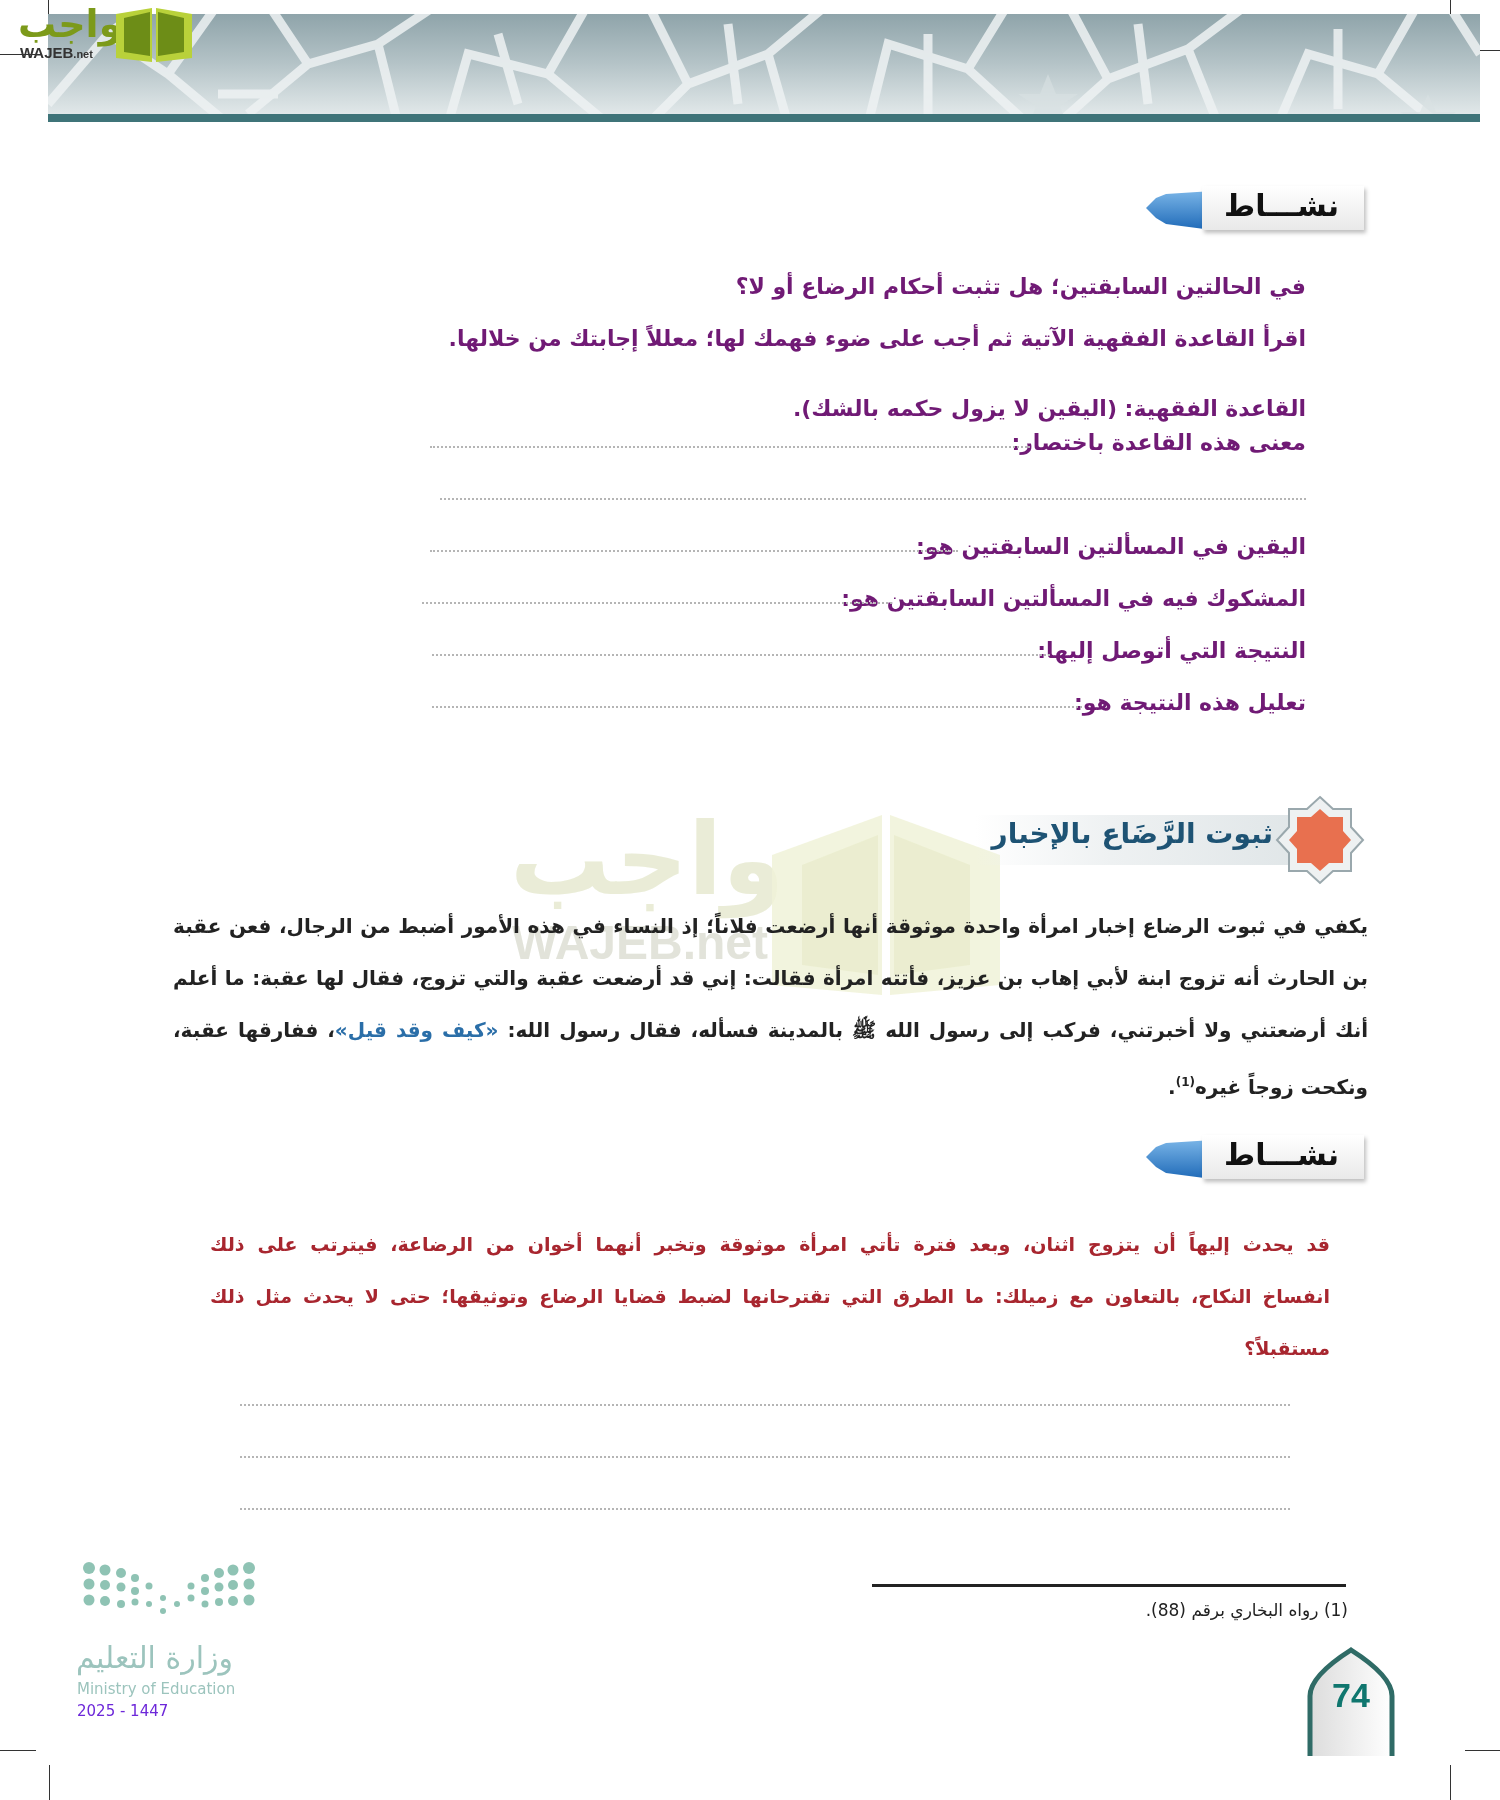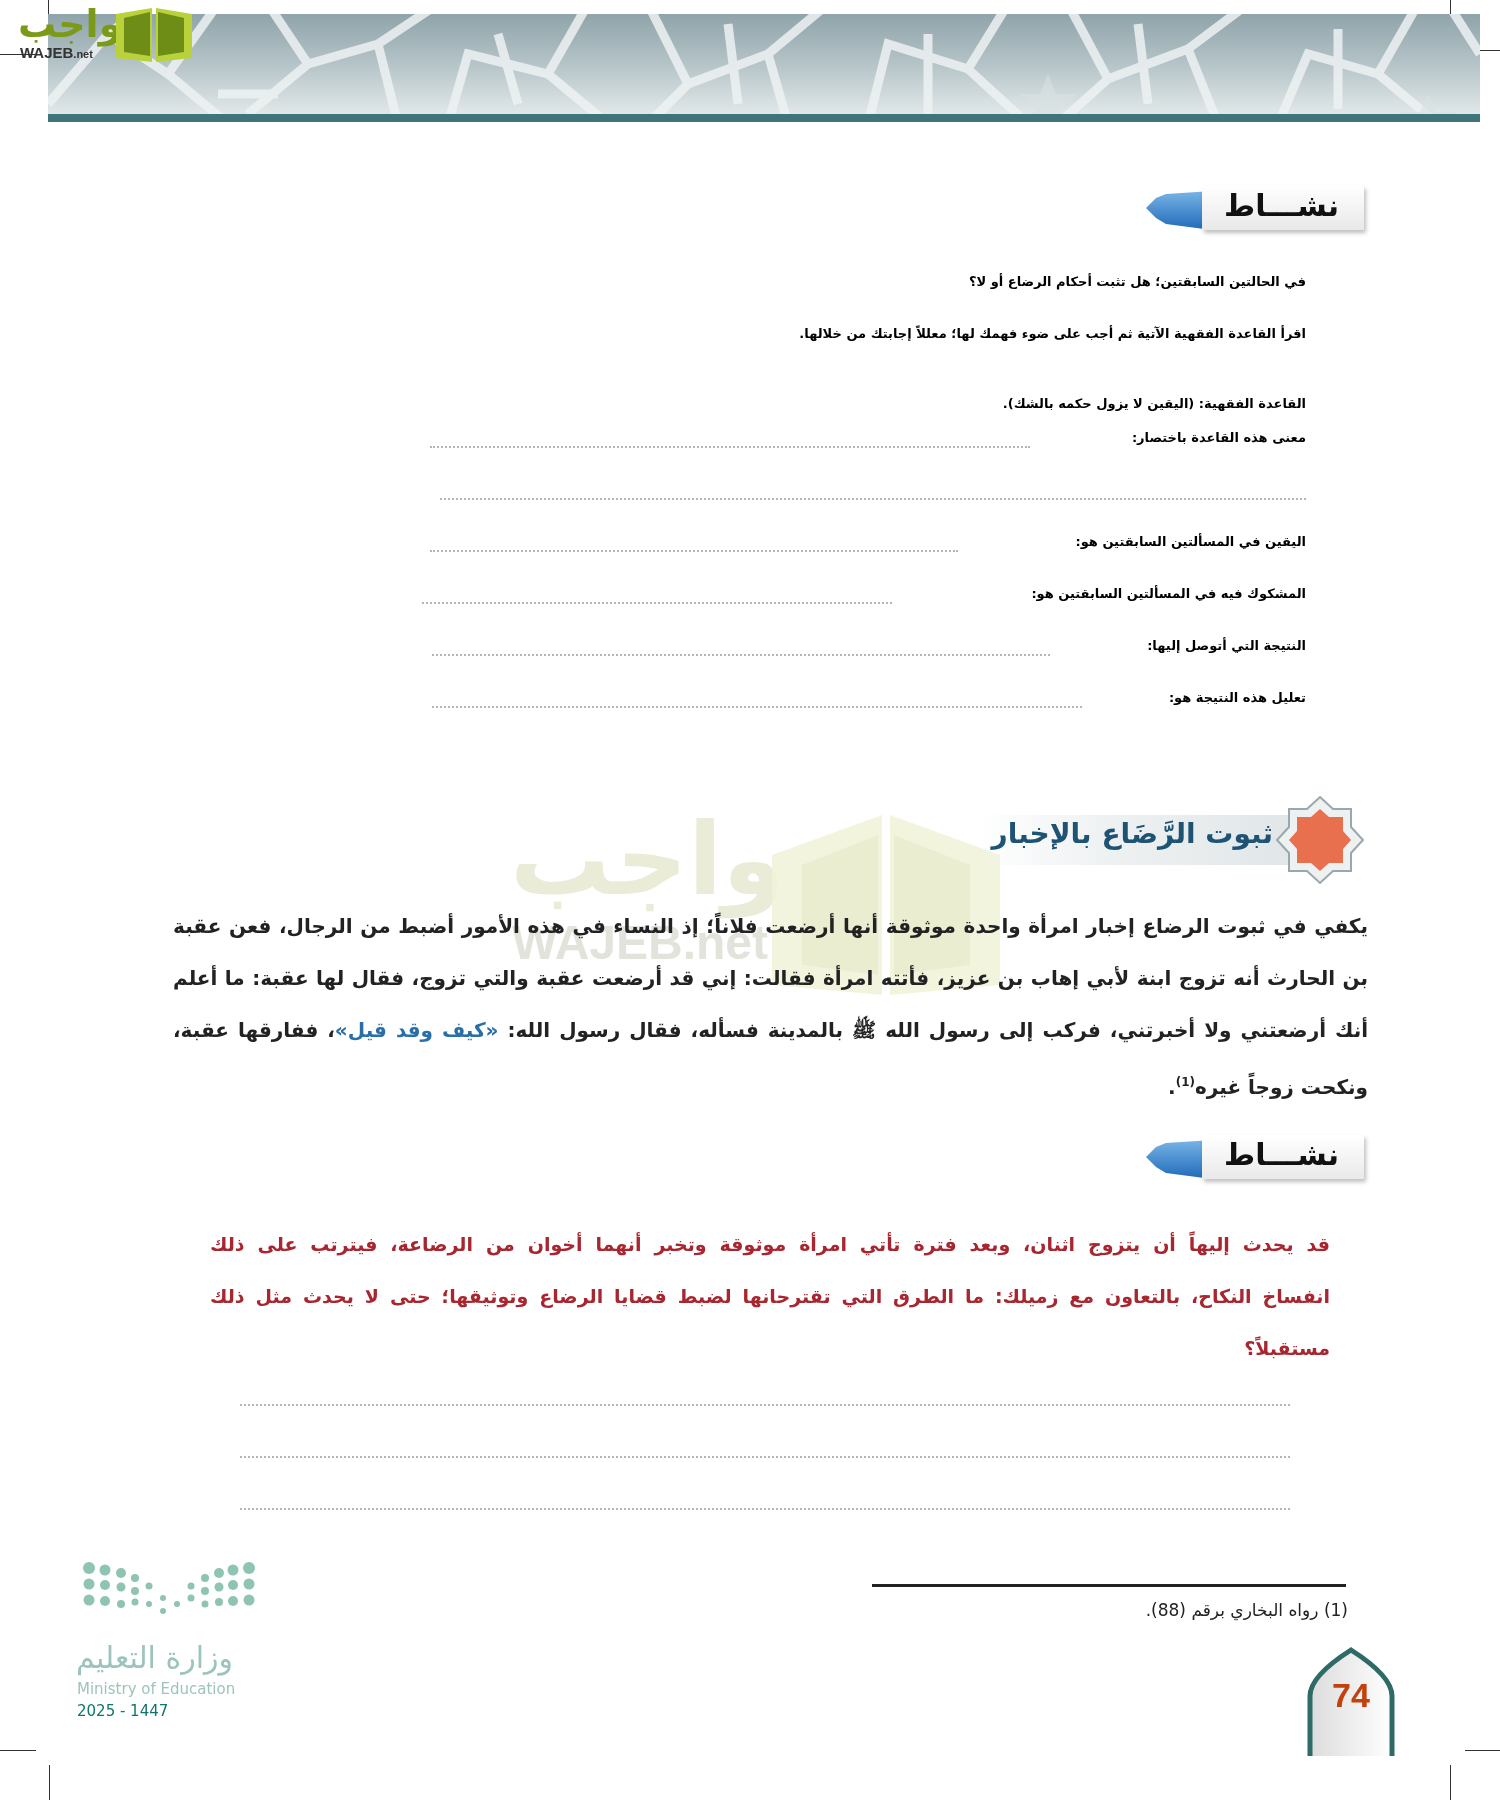--- a/index.html
+++ b/index.html
@@ -21,21 +21,21 @@
     font-family:"Liberation Sans", sans-serif; }
   .logo-en small { font-size:11px; }
   .logo-book { position:absolute; left:106px; top:4px; width:80px; height:58px; }
   
   .activity-tab { position:absolute; width:225px; height:56px; }
   .activity-tab .paper { position:absolute; left:60px; top:6px; width:162px; height:44px;
     background:linear-gradient(180deg,#ffffff,#e9e9e9); box-shadow:2px 3px 4px rgba(0,0,0,.25); }
   .activity-tab .label { position:absolute; right:28px; top:8px; font-size:30px; font-weight:bold; color:#111;
     font-family:"DejaVu Sans", sans-serif; direction:rtl; letter-spacing:2px; }
   .activity-tab svg { position:absolute; left:0; top:6px; }
-  .q { position:absolute; right:194px; font-size:13px; font-weight:bold; color:#000000;
+  .q { position:absolute; right:194px; font-size:22px; font-weight:bold; color:#701a75;
        font-family:"DejaVu Sans", sans-serif; direction:rtl; white-space:nowrap; }
   .dots { position:absolute; height:0; border-top:2px dotted #b5b5b5; }
   .body-text { position:absolute; right:132px; width:1195px; font-size:20px; color:#222;
     font-family:"DejaVu Sans", sans-serif; direction:rtl; text-align:justify; text-align-last:right;
     line-height:52px;font-weight:bold; }
   .quote { color:#2a6ea8; }
   sup { font-size:12px; }
   
   .sec-head { left:975px; top:795px; width:390px; height:90px; }
   .sec-head .plate { position:absolute; left:0; top:20px; width:340px; height:50px;
@@ -52,25 +52,25 @@
   
   .q2 { position:absolute; right:170px; width:1120px; font-size:19px; font-weight:bold; color:#a8262f;
     direction:rtl; text-align:justify; text-align-last:right; line-height:52px; word-spacing:4px; }
   
   .fn-rule { left:872px; top:1584px; width:474px; height:3px; background:#222; }
   .fn { right:152px; top:1600px; font-size:17px; color:#222; direction:rtl; white-space:nowrap; }
   
   .moe { left:74px; top:1560px; width:200px; height:160px;text-align:center; }
   .moe-ar { position:absolute; left:2px; top:80px; font-size:30px; color:#9cc4bd; direction:rtl; letter-spacing:2px; }
   .moe-en { position:absolute; left:3px; top:120px; font-size:15px; color:#9cc4bd; font-family:"DejaVu Sans", sans-serif; }
-  .moe-yr { position:absolute; left:3px; top:142px; font-size:15px; color:#0f766e; font-family:"DejaVu Sans", sans-serif; }
+  .moe-yr { position:absolute; left:3px; top:142px; font-size:15px; color:#6d28d9; font-family:"DejaVu Sans", sans-serif; }
   
   .pg { left:1306px; top:1646px; width:90px; height:110px; }
   .pg-num { position:absolute; left:0; width:90px; top:30px; text-align:center; font-size:34px; font-weight:bold;
-    color:#c2410c; font-family:"Liberation Sans", sans-serif; }
+    color:#0f766e; font-family:"Liberation Sans", sans-serif; }
 </style>
 </head>
 <body>
 
 <div class="crop" style="left:48px;top:0;width:1px;height:36px"></div>
 <div class="crop" style="left:0;top:54px;width:36px;height:1px"></div>
 <div class="crop" style="left:1450px;top:0;width:1px;height:36px"></div>
 <div class="crop" style="left:1466px;top:50px;width:34px;height:1px"></div>
 <div class="crop" style="left:0;top:1750px;width:36px;height:1px"></div>
 <div class="crop" style="left:49px;top:1765px;width:1px;height:35px"></div>

